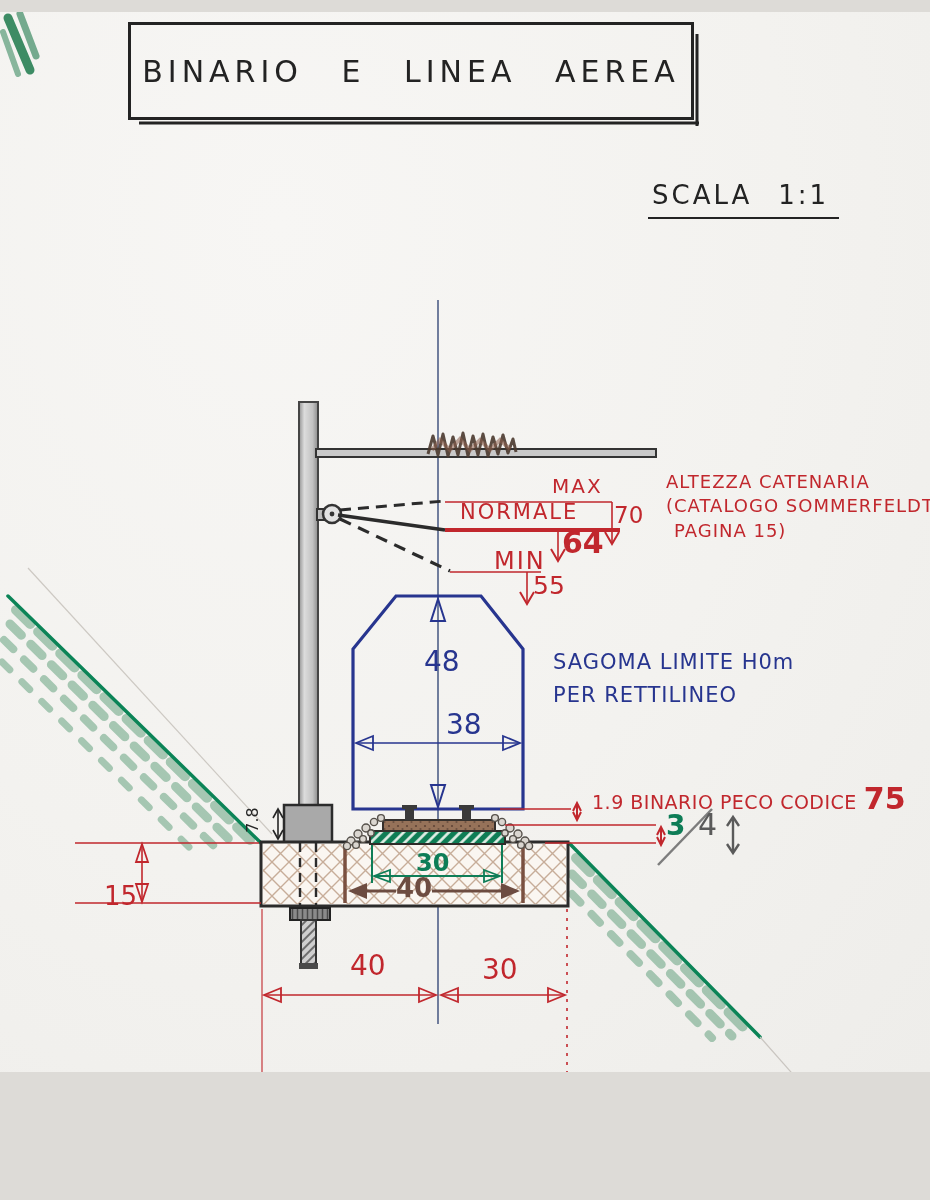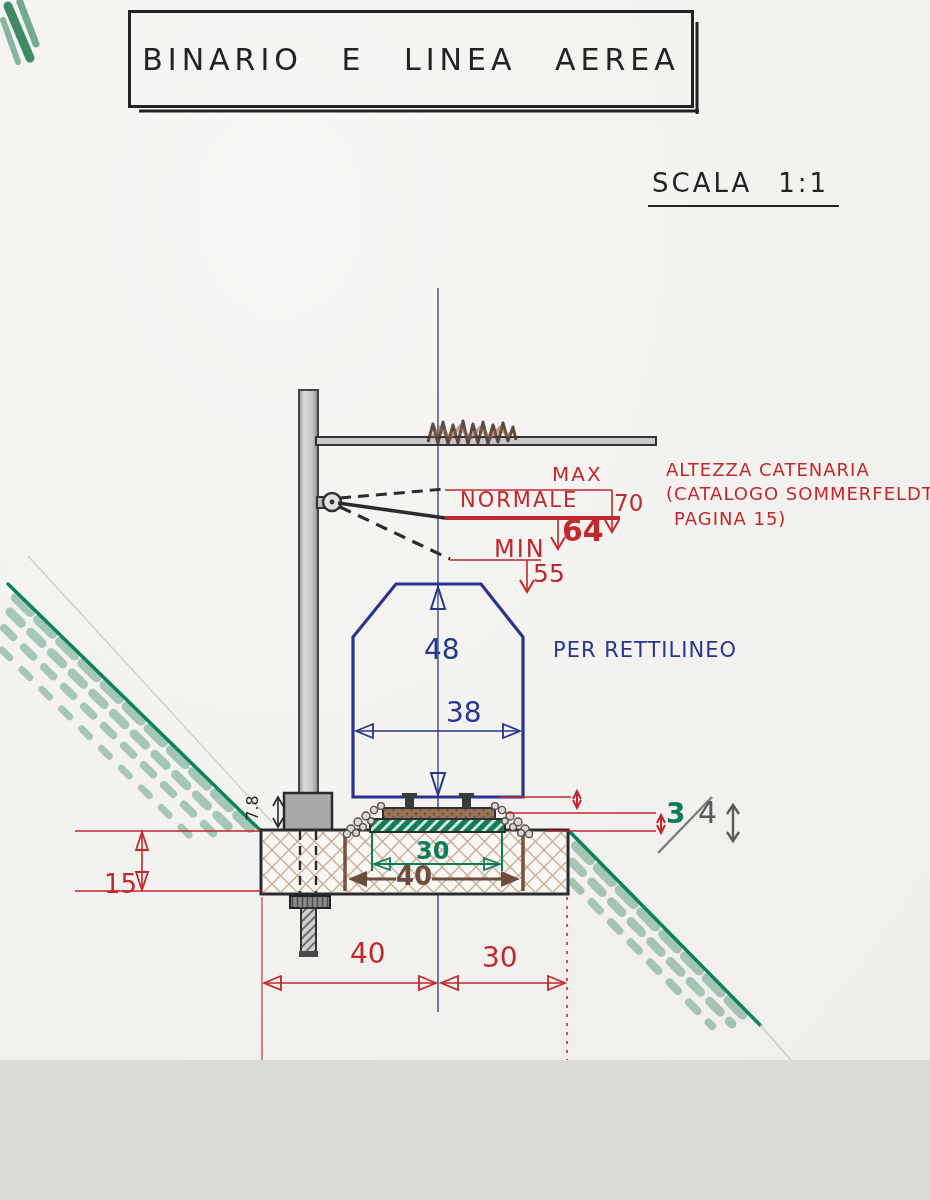--- a/index.html
+++ b/index.html
@@ -1,17 +1,17 @@
 <!DOCTYPE html>
 <html><head>
 <meta charset="utf-8">
 <style>
   html,body{margin:0;padding:0;background:#dddbd7;}
   #canvas{
-    position:relative;width:930px;height:1060px;margin:0 auto;
+    position:relative;width:930px;height:1060px;margin:12px auto;
     background:
       radial-gradient(ellipse at 30% 20%, #f7f6f4 0%, #f3f2ef 55%, #eeedea 100%);
     overflow:hidden;
     font-family:"DejaVu Sans", sans-serif;
     color:#2b2b2b;
   }
   svg.layer{position:absolute;left:0;top:0;width:930px;height:1200px;}
   .lbl{position:absolute;white-space:nowrap;line-height:1;}
   .red{color:#c1272d;}
   .blue{color:#27358f;}
@@ -282,23 +282,28 @@
   <div class="lbl red note" style="left:666px;top:458px;font-size:18px;letter-spacing:1px;">
     <div>ALTEZZA CATENARIA</div>
     <div>(CATALOGO SOMMERFELDT</div>
     <div style="padding-left:8px;">PAGINA 15)</div>
   </div>
 
   <span class="lbl blue" style="left:424px;top:636px;font-size:28px;">48</span>
   <span class="lbl blue" style="left:446px;top:699px;font-size:28px;">38</span>
 
   <div class="lbl blue note" style="left:553px;top:634px;font-size:21px;letter-spacing:1px;line-height:1.55;">
+    <div>SAGOMA LIMITE H0m</div>
     <div>PER RETTILINEO</div>
   </div>
 
+  <div class="lbl rail-note" style="left:592px;top:772px;">
+    <span class="red" style="font-size:19px;letter-spacing:0.5px;">1.9 BINARIO PECO CODICE</span>
+    <span class="red" style="font-size:30px;font-weight:bold;">75</span>
+  </div>
 
   <span class="lbl green" style="left:666px;top:800px;font-size:28px;font-weight:bold;">3</span>
   <span class="lbl pencil" style="left:698px;top:798px;font-size:30px;">4</span>
 
   <span class="lbl red" style="left:104px;top:871px;font-size:26px;">15</span>
   <span class="lbl ink" style="left:240px;top:800px;font-size:16px;transform:rotate(-90deg);transform-origin:center;">7.8</span>
 
   <span class="lbl green" style="left:416px;top:839px;font-size:24px;font-weight:bold;">30</span>
   <span class="lbl brown" style="left:396px;top:863px;font-size:26px;font-weight:bold;">40</span>
 

